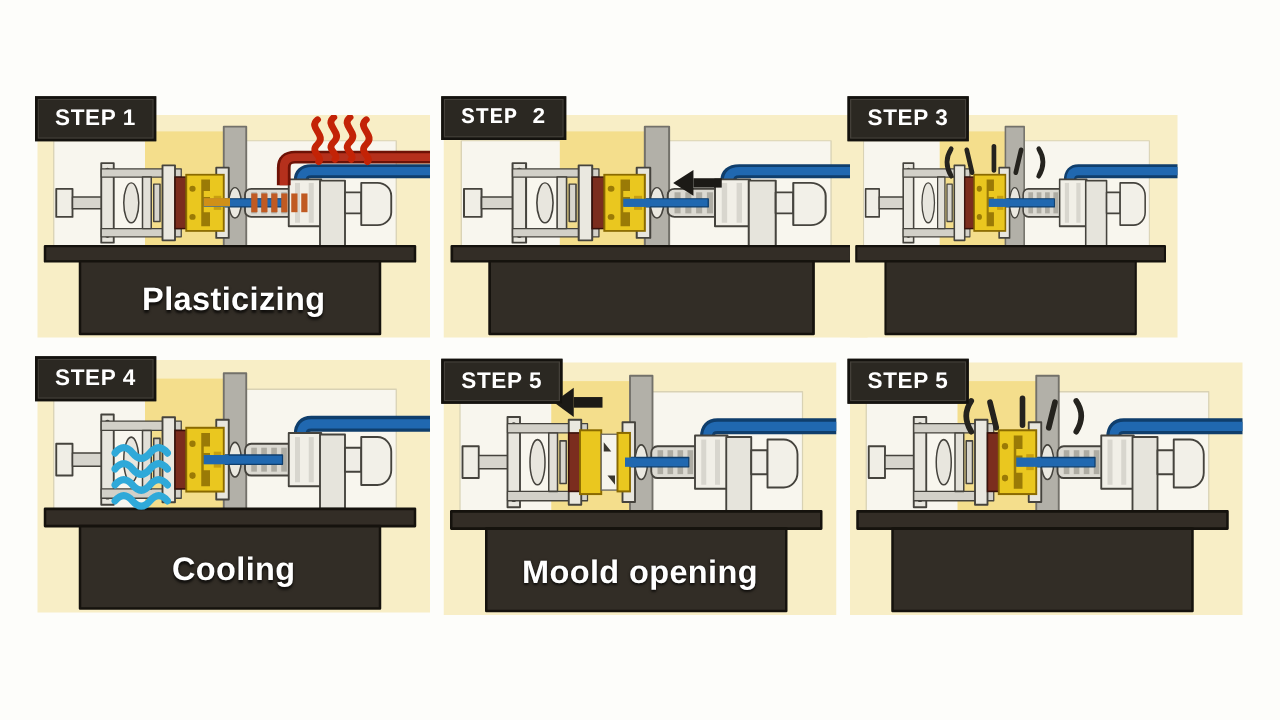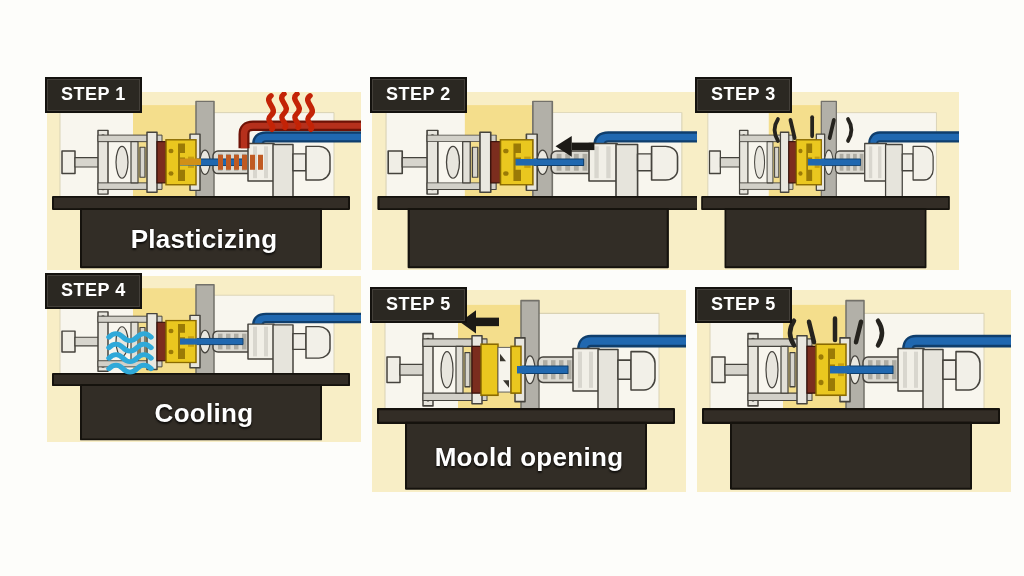--- a/index.html
+++ b/index.html
@@ -10,21 +10,21 @@
     --caption-color:#ffffff;
     --page-bg:#fdfdfa;
   }
   *{margin:0;padding:0;box-sizing:border-box;}
   html,body{width:1024px;height:576px;overflow:hidden;}
   body{
     background:var(--page-bg);
     font-family:"Liberation Sans", sans-serif;
     position:relative;
   }
-  .stage{position:absolute;inset:0;margin-left:17px;}
+  .stage{position:absolute;inset:0;}
   .panel{
     position:absolute;
     background:var(--panel-bg);
   }
   .panel .machine{
     position:absolute;inset:0;width:100%;height:100%;
   }
   .step-box{
     position:absolute;
     left:-2px;
@@ -49,23 +49,23 @@
     color:var(--caption-color);
     font-size:26px;
     font-weight:700;
     letter-spacing:0.3px;
     text-shadow:0 2px 2px rgba(0,0,0,0.65), 0 0 2px rgba(0,0,0,0.4);
     z-index:2;
     white-space:nowrap;
   }
   
   #p1{left:30px;  top:92px;  width:314px; height:178px;}
-  #p2{left:355px; top:92px;  width:339px; height:178px;}
+  #p2{left:355px; top:92px;  width:339px; height:178px;font-family:Liberation Mono, monospace;}
   #p3{left:680px; top:92px;  width:262px; height:178px;}
-  #p4{left:30px;  top:276px; width:314px; height:166px;}
+  #p4{left:30px;  top:288px; width:314px; height:202px;}
   #p5{left:355px; top:290px; width:314px; height:202px;}
   #p6{left:680px; top:290px; width:314px; height:202px;}
 </style>
 </head>
 <body>
 
 <svg width="0" height="0" style="position:absolute" aria-hidden="true">
   <defs>
 
     <g id="m-base" stroke-linejoin="round">

